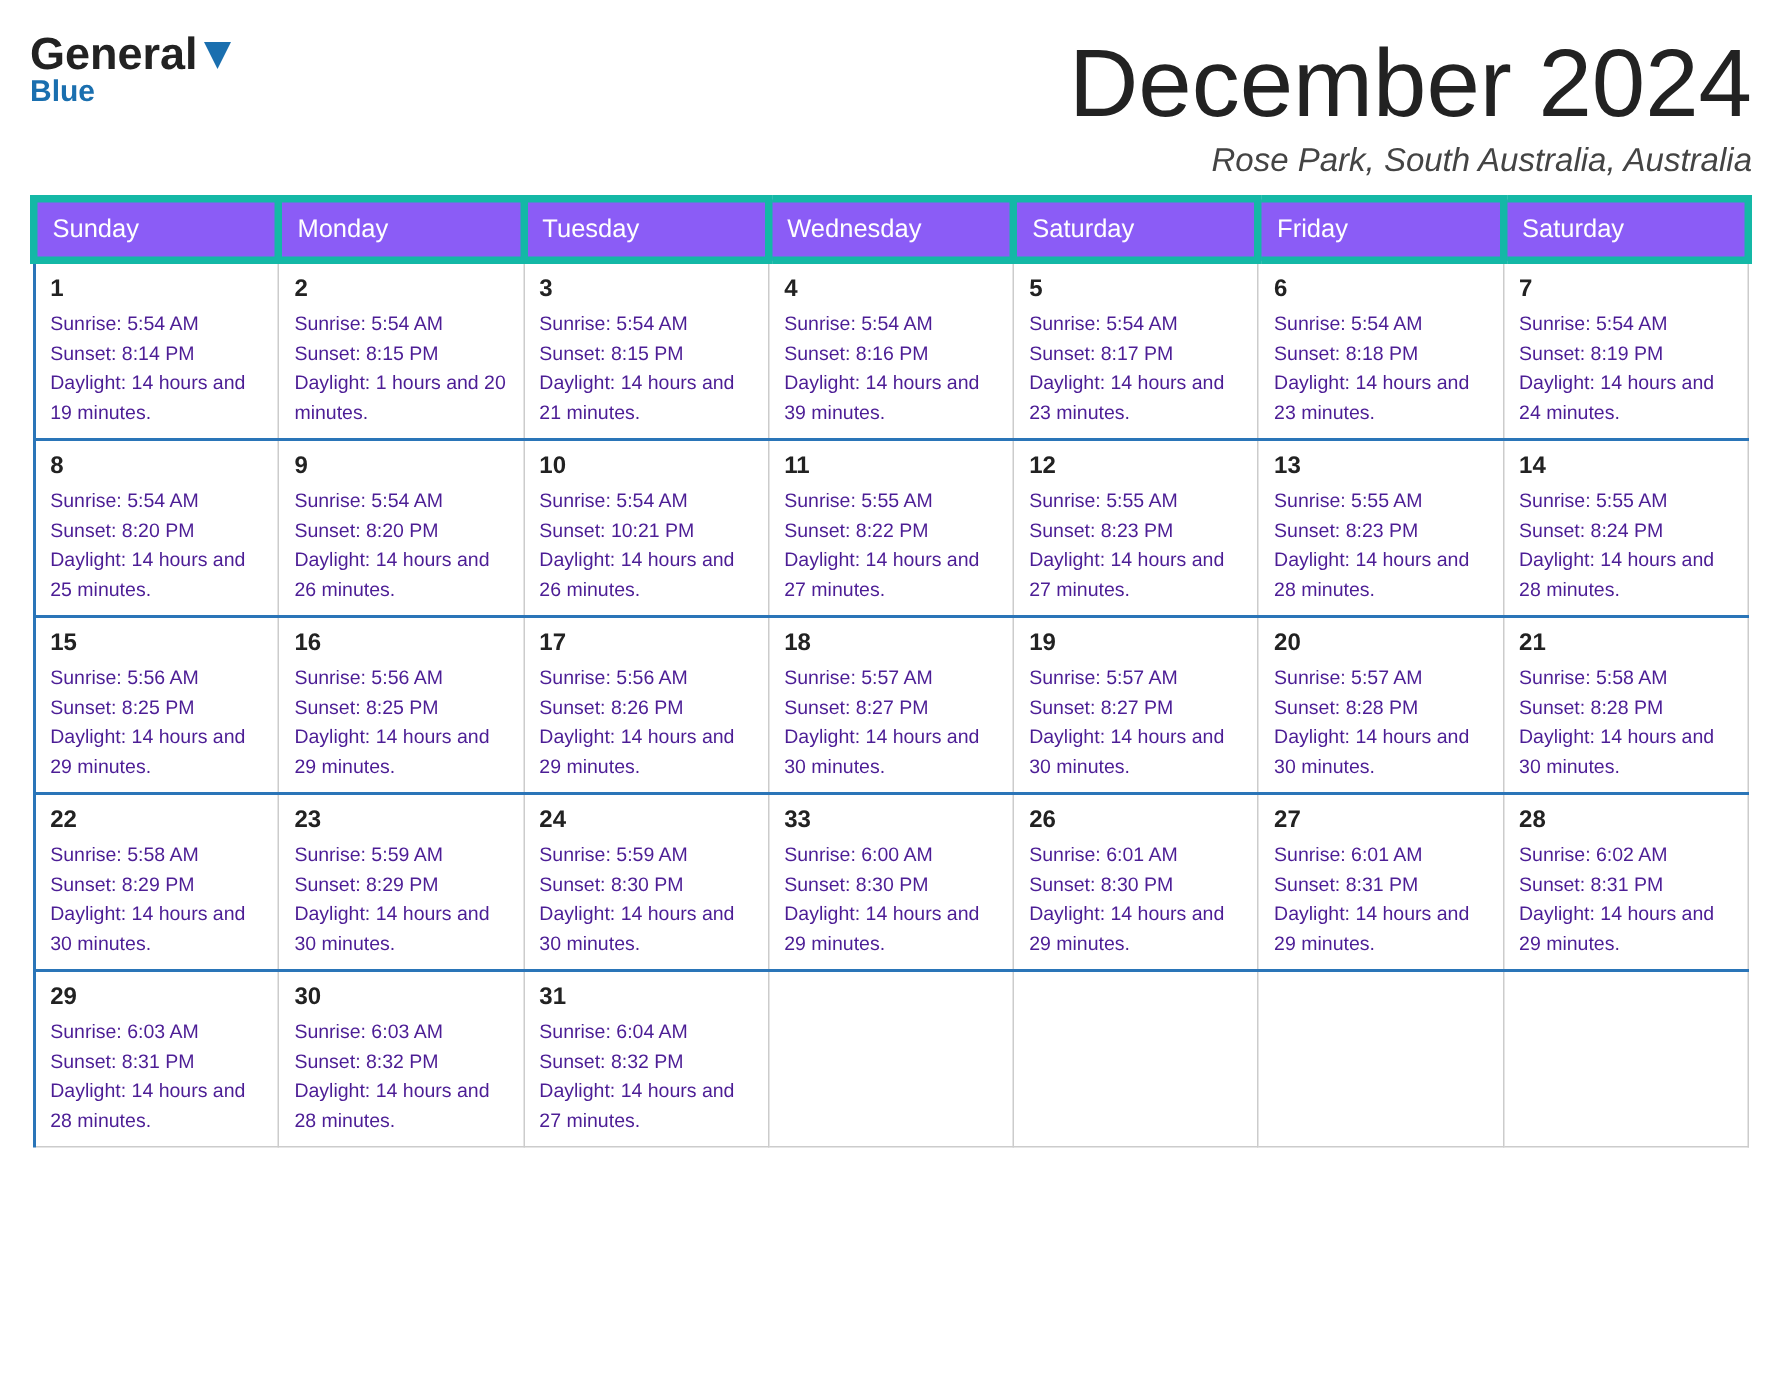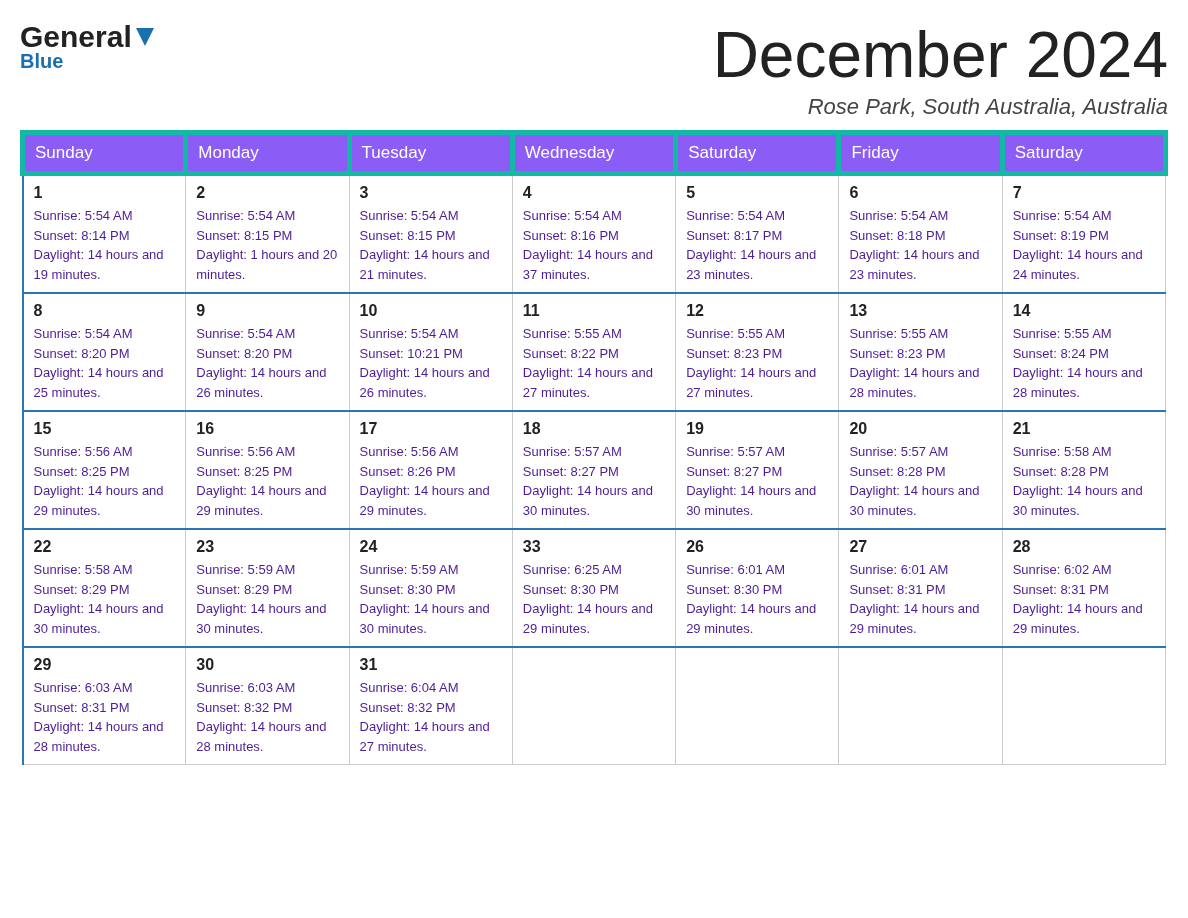--- a/index.html
+++ b/index.html
@@ -143,21 +143,21 @@
           <span>Sunrise: 5:54 AM</span><br>
           <span>Sunset: 8:15 PM</span><br>
           <span>Daylight: 14 hours and 21 minutes.</span>
         </div>
       </td>
         <td>
         <span class="day-number">4</span>
         <div class="day-info">
           <span>Sunrise: 5:54 AM</span><br>
           <span>Sunset: 8:16 PM</span><br>
-          <span>Daylight: 14 hours and 37 minutes.</span>
+          <span>Daylight: 14 hours and 39 minutes.</span>
         </div>
       </td>
         <td>
         <span class="day-number">5</span>
         <div class="day-info">
           <span>Sunrise: 5:54 AM</span><br>
           <span>Sunset: 8:17 PM</span><br>
           <span>Daylight: 14 hours and 23 minutes.</span>
         </div>
       </td>
@@ -315,21 +315,21 @@
         <span class="day-number">24</span>
         <div class="day-info">
           <span>Sunrise: 5:59 AM</span><br>
           <span>Sunset: 8:30 PM</span><br>
           <span>Daylight: 14 hours and 30 minutes.</span>
         </div>
       </td>
         <td>
         <span class="day-number">33</span>
         <div class="day-info">
-          <span>Sunrise: 6:25 AM</span><br>
+          <span>Sunrise: 6:00 AM</span><br>
           <span>Sunset: 8:30 PM</span><br>
           <span>Daylight: 14 hours and 29 minutes.</span>
         </div>
       </td>
         <td>
         <span class="day-number">26</span>
         <div class="day-info">
           <span>Sunrise: 6:01 AM</span><br>
           <span>Sunset: 8:30 PM</span><br>
           <span>Daylight: 14 hours and 29 minutes.</span>

